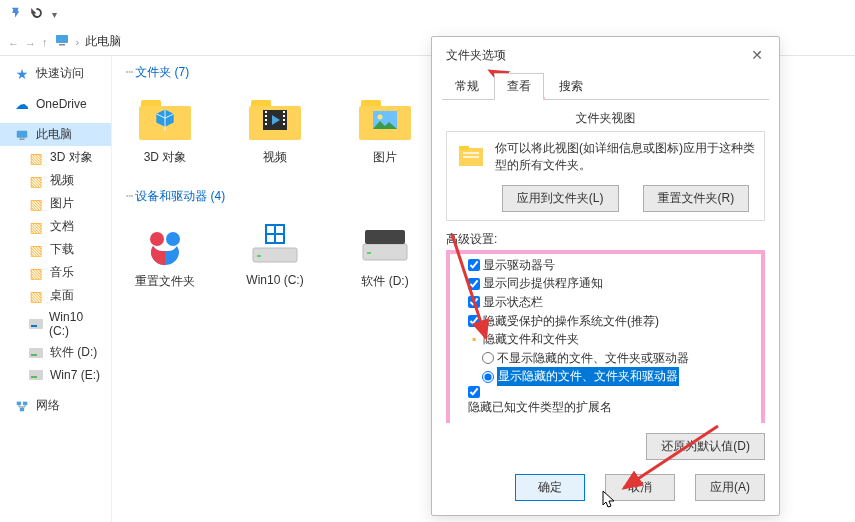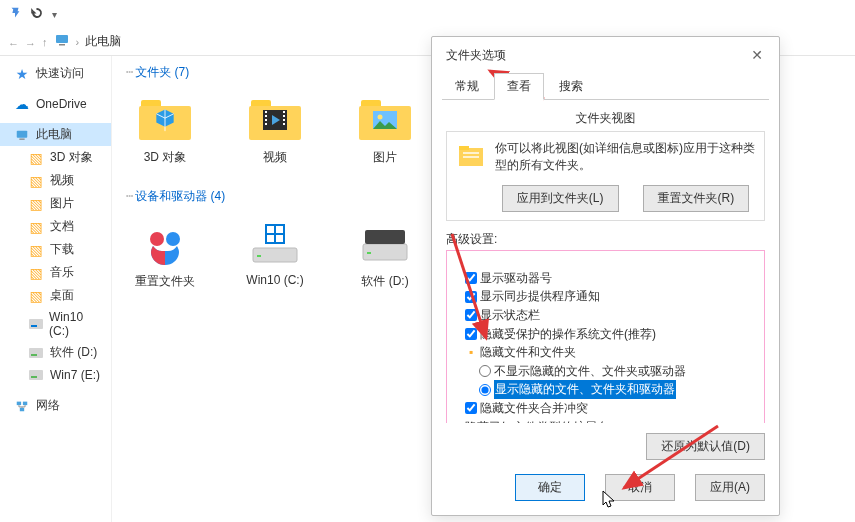--- a/index.html
+++ b/index.html
@@ -44,21 +44,21 @@
   
   .dlg-body { flex: 1; padding: 10px 14px 0 14px; overflow: hidden; }
   .group-label { font-size: 12px; color: #333; margin-bottom: 4px; text-align: center; }
   .view-box { border: 1px solid #dcdcdc; padding: 8px; margin-bottom: 10px; display: flex; align-items: flex-start; gap: 8px; position: relative; }
   .view-box .desc { font-size: 12px; color: #333; line-height: 1.45; }
   .btnrow { display: flex; gap: 24px; margin-top: 10px; justify-content: center; width: 100%; }
   .btn { border: 1px solid #adadad; background: #e9e9e9; padding: 4px 14px; font-size: 12px; min-width: 104px; text-align: center; cursor: default; }
   .btn.primary { border: 1px solid #0078d7; background: #e5f1fb; }
   
   .adv-label { font-size: 12px; color: #333; margin: 4px 0 2px 0; }
-  .adv-box { border: 1px solid #f9a8d4; height: 198px; overflow: hidden; padding: 18px 4px; background: #fff; }
+  .adv-box { border: 4px solid #f9a8d4; height: 198px; overflow: hidden; padding: 2px 4px; background: #fff; }
   .tree { font-size: 12px; line-height: 1.55; }
   .tree .row { display: flex; align-items: center; gap: 3px; white-space: nowrap; }
   .tree .i1 { margin-left: 14px; }
   .tree .i2 { margin-left: 28px; }
   .tree input[type=checkbox], .tree input[type=radio] { width: 12px; height: 12px; margin: 0; }
   .selected { background: #0078d7; color: #fff; padding: 0 1px; }
   
   .restore-row { display: flex; justify-content: flex-end; padding: 10px 14px 0 14px; }
   .dlg-footer { display: flex; justify-content: flex-end; gap: 20px; padding: 14px 14px 14px 14px; }
   
@@ -329,21 +329,20 @@
         <div class="row i2">
             <input type="radio" name="hid" style="">
             <span>不显示隐藏的文件、文件夹或驱动器</span>
           </div>
         <div class="row i2">
             <input type="radio" name="hid" checked="" style="">
             <span class="selected">显示隐藏的文件、文件夹和驱动器</span>
           </div>
         <div class="row i1">
             <input type="checkbox" checked="" style="">
-            <span>隐藏文件夹合并冲突</span>
           </div>
         <div class="row i1">
             <span>隐藏已知文件类型的扩展名</span>
           </div>
 
       </div>
     </div>
   </div>
   <div class="restore-row">
     <div class="btn">还原为默认值(D)</div>

